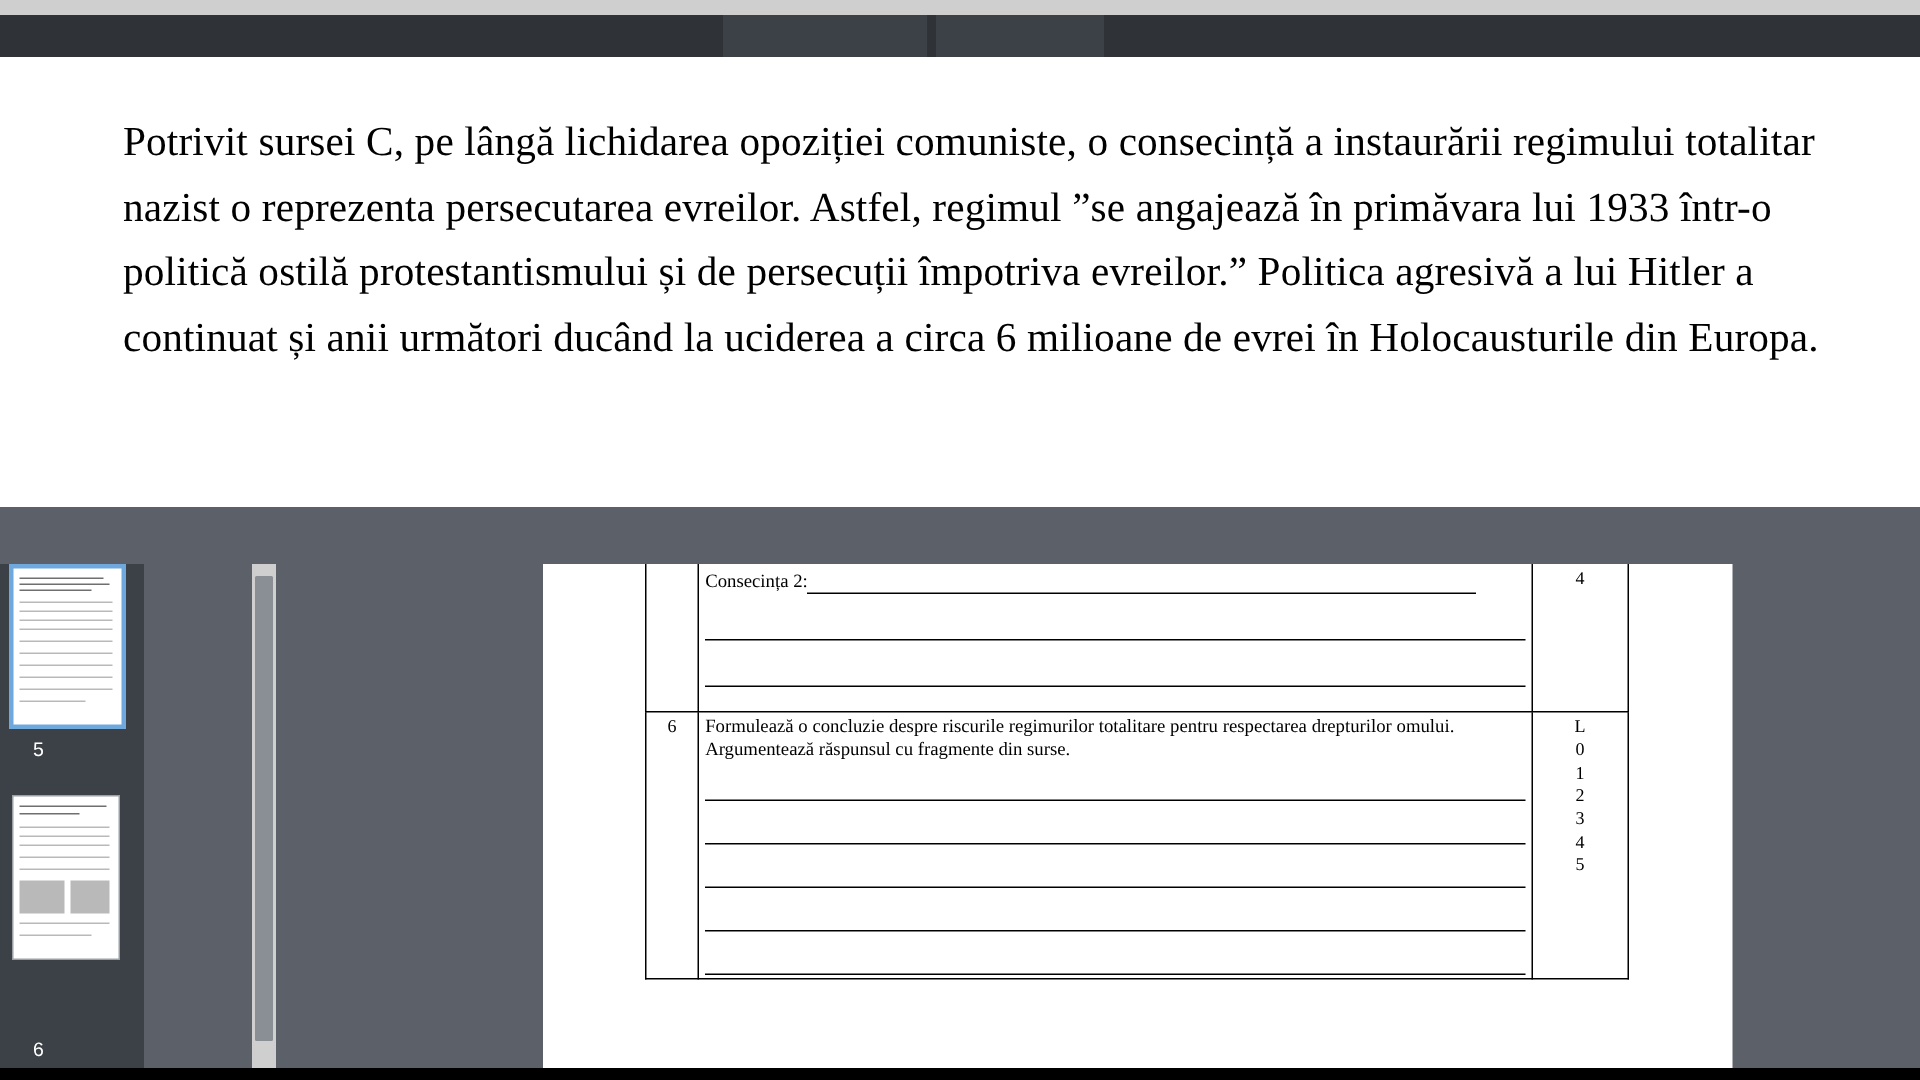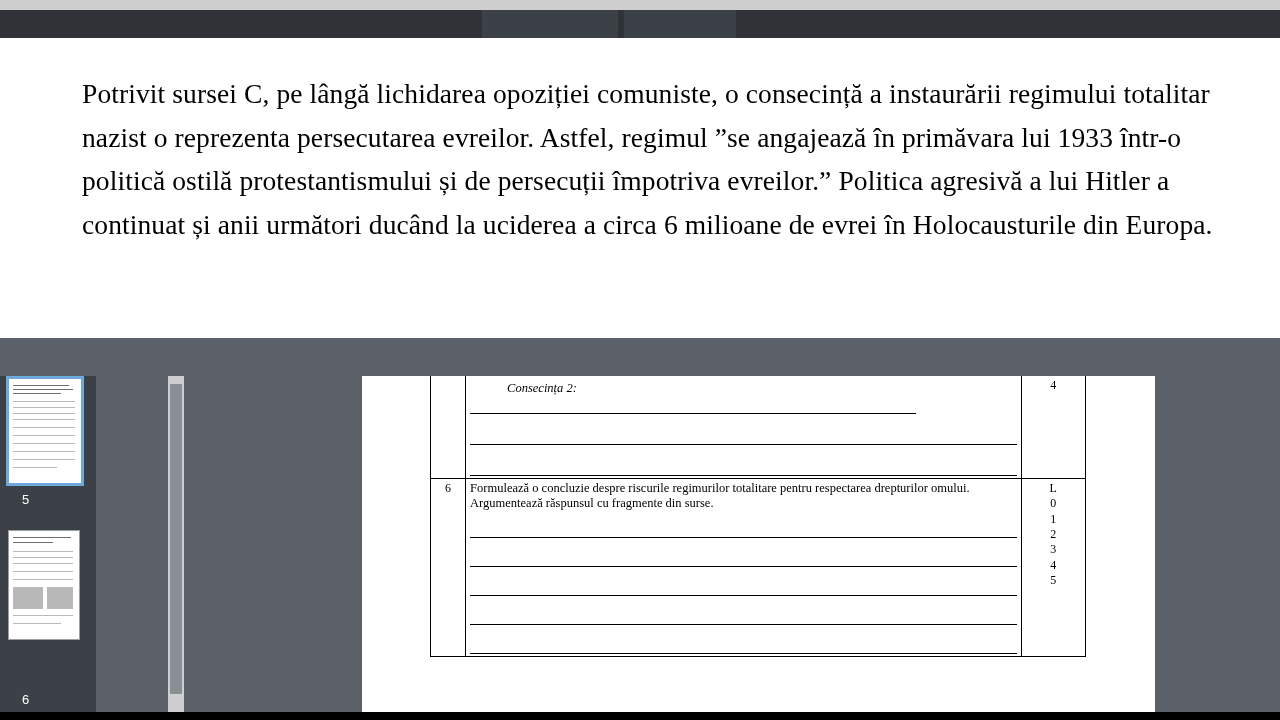--- a/index.html
+++ b/index.html
@@ -135,23 +135,21 @@
     padding: 2px 4px;
   }
   .col-num { width: 28px; text-align: center; font-size: 12px; }
   .col-body { width: 556px; }
   .col-score { width: 60px; text-align: center; font-size: 12px; line-height: 1.28; }
 
   .cell-top { height: 94px; position: relative; }
   .cut-top { border-top: none !important; }
 
   .conseq-label {
-    font-style: italic;
     font-size: 12.5px;
-    margin-left: 37px;
   }
   .fill-line {
     display: block;
     border-bottom: 1px solid #000;
     height: 14px;
   }
   .fill-line.inline-after {
     display: inline-block;
     width: 446px;
     border-bottom: 1px solid #000;

